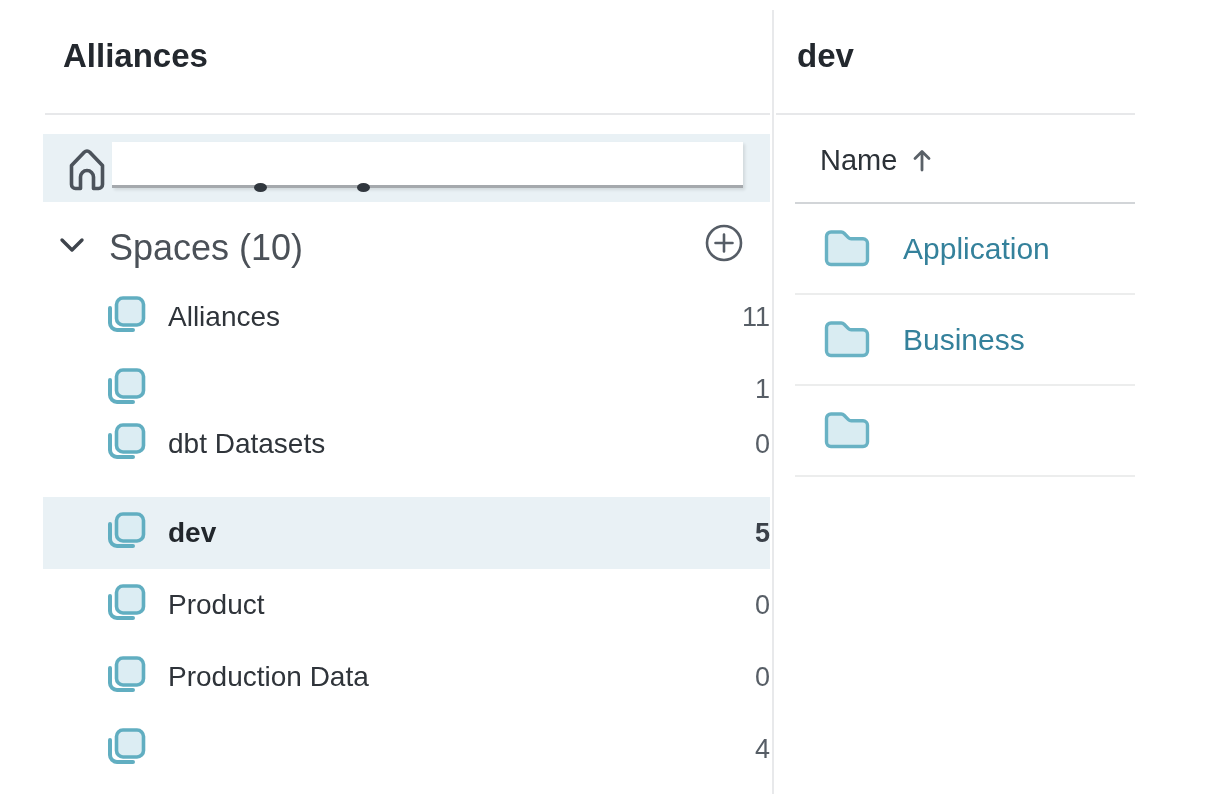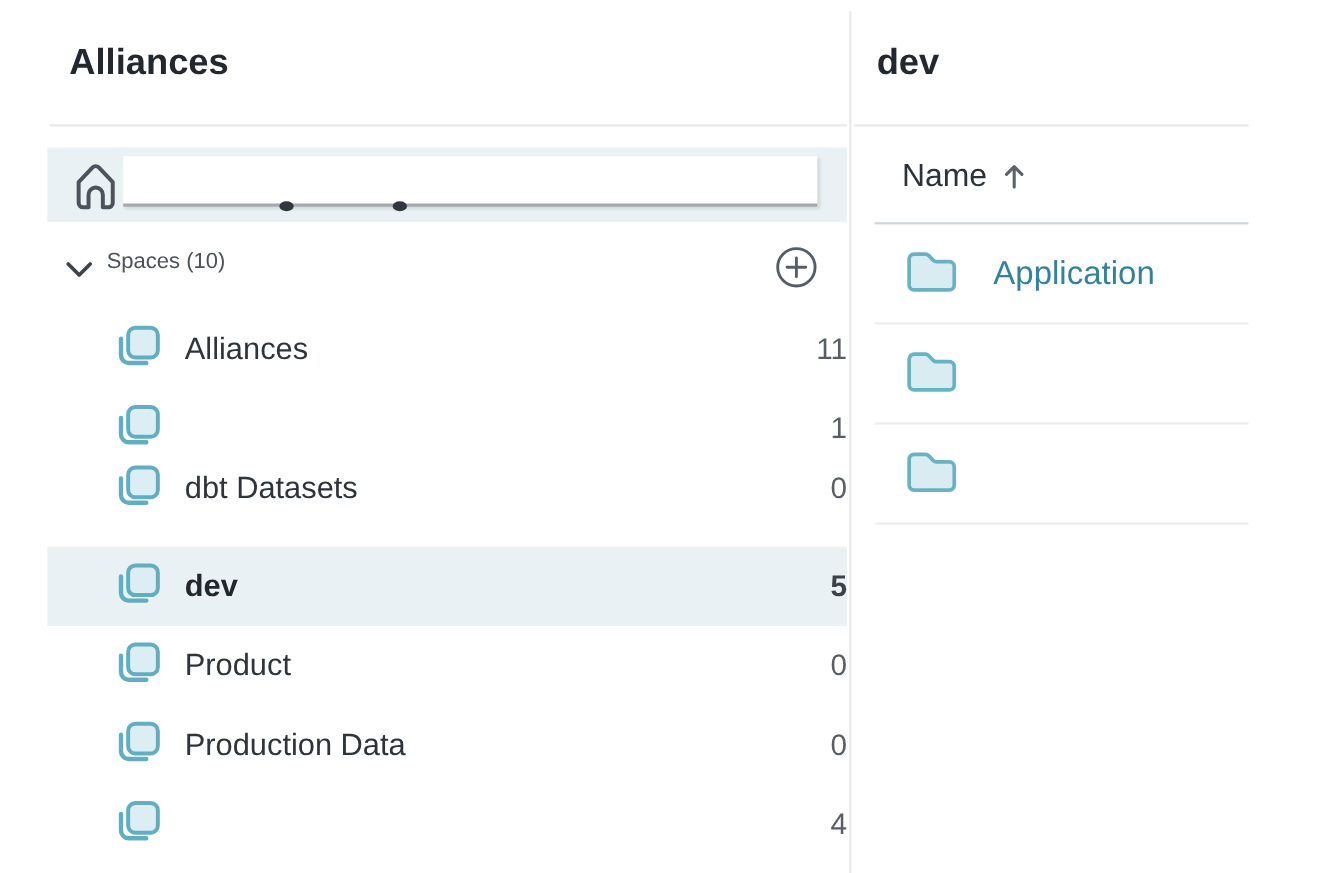--- a/index.html
+++ b/index.html
@@ -17,40 +17,40 @@
   .home-icon { position:absolute; left:25px; top:12px; }
 
   .redact-box { position:absolute; left:112px; top:142px; width:631px; height:46px; background:#ffffff;
     border-bottom:3px solid #a5a9ad; box-shadow:2px 2px 3px rgba(0,0,0,.10); z-index:4; }
   .descender { position:absolute; width:13px; height:9px; background:#31373e; border-radius:50%; z-index:5; }
   .descender.d1 { left:254px; top:183px; }
   .descender.d2 { left:357px; top:183px; }
 
   .spaces-row { position:absolute; left:43px; top:222px; width:727px; height:44px; cursor:pointer; }
   .spaces-chevron { position:absolute; left:15px; top:13px; }
-  .spaces-label { position:absolute; left:54px; top:5px; font-size:20px; color:#4b5158; }
+  .spaces-label { position:absolute; left:66px; top:5px; font-size:36px; color:#4b5158; }
   .add-btn { position:absolute; left:660px; top:1px; width:42px; height:42px; border:none; background:transparent; cursor:pointer; }
 
   .tree { position:absolute; left:0; top:281px; width:772px; }
   .tree-row { position:absolute; left:43px; width:727px; height:72px; display:flex; align-items:center;
     padding-left:60px; cursor:pointer; }
   .tree-row .space-icon { flex:0 0 auto; }
   .tree-row .lbl { margin-left:21px; font-size:28px; color:#2f343a; white-space:nowrap; }
   .tree-row .cnt { margin-left:auto; font-size:27px; color:#575e66; }
   .tree-row.selected { background:#e9f1f5; }
   .tree-row.selected .lbl { font-weight:700; color:#22272c; }
   .tree-row.selected .cnt { font-weight:700; color:#3a4149; }
   .r0{top:0} .r1{top:72px} .r2{top:127px} .r3{top:216px} .r4{top:288px} .r5{top:360px} .r6{top:432px}
 
   
   .v-divider { position:absolute; left:772px; top:10px; width:2px; height:784px; background:#e8e9eb; }
   .main-title { position:absolute; left:797px; top:37px; font-size:33px; font-weight:700; color:#23282e; }
   .main-divider { position:absolute; left:776px; top:113px; width:432px; height:2px; background:#e7e8ea; }
 
-  .name-header { position:absolute; left:820px; top:144px; display:flex; align-items:flex-start; cursor:pointer; }
+  .name-header { position:absolute; left:820px; top:144px; display:flex; align-items:flex-end; cursor:pointer; }
   .name-header .nh-label { font-size:29px; font-weight:500; color:#2c3238; }
   .name-header .sort-ic { margin-left:14px; margin-top:3px; }
   .header-underline { position:absolute; left:795px; top:202px; width:413px; height:2px; background:#d2d5d8; }
 
   .folders { position:absolute; left:795px; top:204px; width:413px; }
   .folder-row { position:absolute; left:0; width:413px; height:91px; display:flex; align-items:center;
     border-bottom:2px solid #eceded; cursor:pointer; }
   .f0{top:0} .f1{top:91px} .f2{top:182px}
   .folder-row .folder-ic { margin-left:28px; flex:0 0 auto; }
   .folder-row .flbl { margin-left:32px; font-size:30px; color:#34819b; white-space:nowrap; }
@@ -201,20 +201,21 @@
         </span>
         <span class="flbl">Application</span>
       </div>
 
       <div class="folder-row f1">
         <span class="folder-ic">
           <svg width="48" height="40" viewBox="0 0 48 40" fill="none">
             <path d="M3.5 33 V9.5 a4.5 4.5 0 0 1 4.5-4.5 h10.2 a4 4 0 0 1 2.9 1.2 l4.3 4.4 a4 4 0 0 0 2.9 1.2 H40 a4.5 4.5 0 0 1 4.5 4.5 V33 a4.5 4.5 0 0 1-4.5 4.5 H8 A4.5 4.5 0 0 1 3.5 33 Z" fill="#d9ecf2" stroke="#69b2c4" stroke-width="3.4" stroke-linejoin="round"></path>
           </svg>
         </span>
+        <span class="flbl">Business</span>
       </div>
 
       <div class="folder-row f2">
         <span class="folder-ic">
           <svg width="48" height="40" viewBox="0 0 48 40" fill="none">
             <path d="M3.5 33 V9.5 a4.5 4.5 0 0 1 4.5-4.5 h10.2 a4 4 0 0 1 2.9 1.2 l4.3 4.4 a4 4 0 0 0 2.9 1.2 H40 a4.5 4.5 0 0 1 4.5 4.5 V33 a4.5 4.5 0 0 1-4.5 4.5 H8 A4.5 4.5 0 0 1 3.5 33 Z" fill="#d9ecf2" stroke="#69b2c4" stroke-width="3.4" stroke-linejoin="round"></path>
           </svg>
         </span>
       </div>
 

